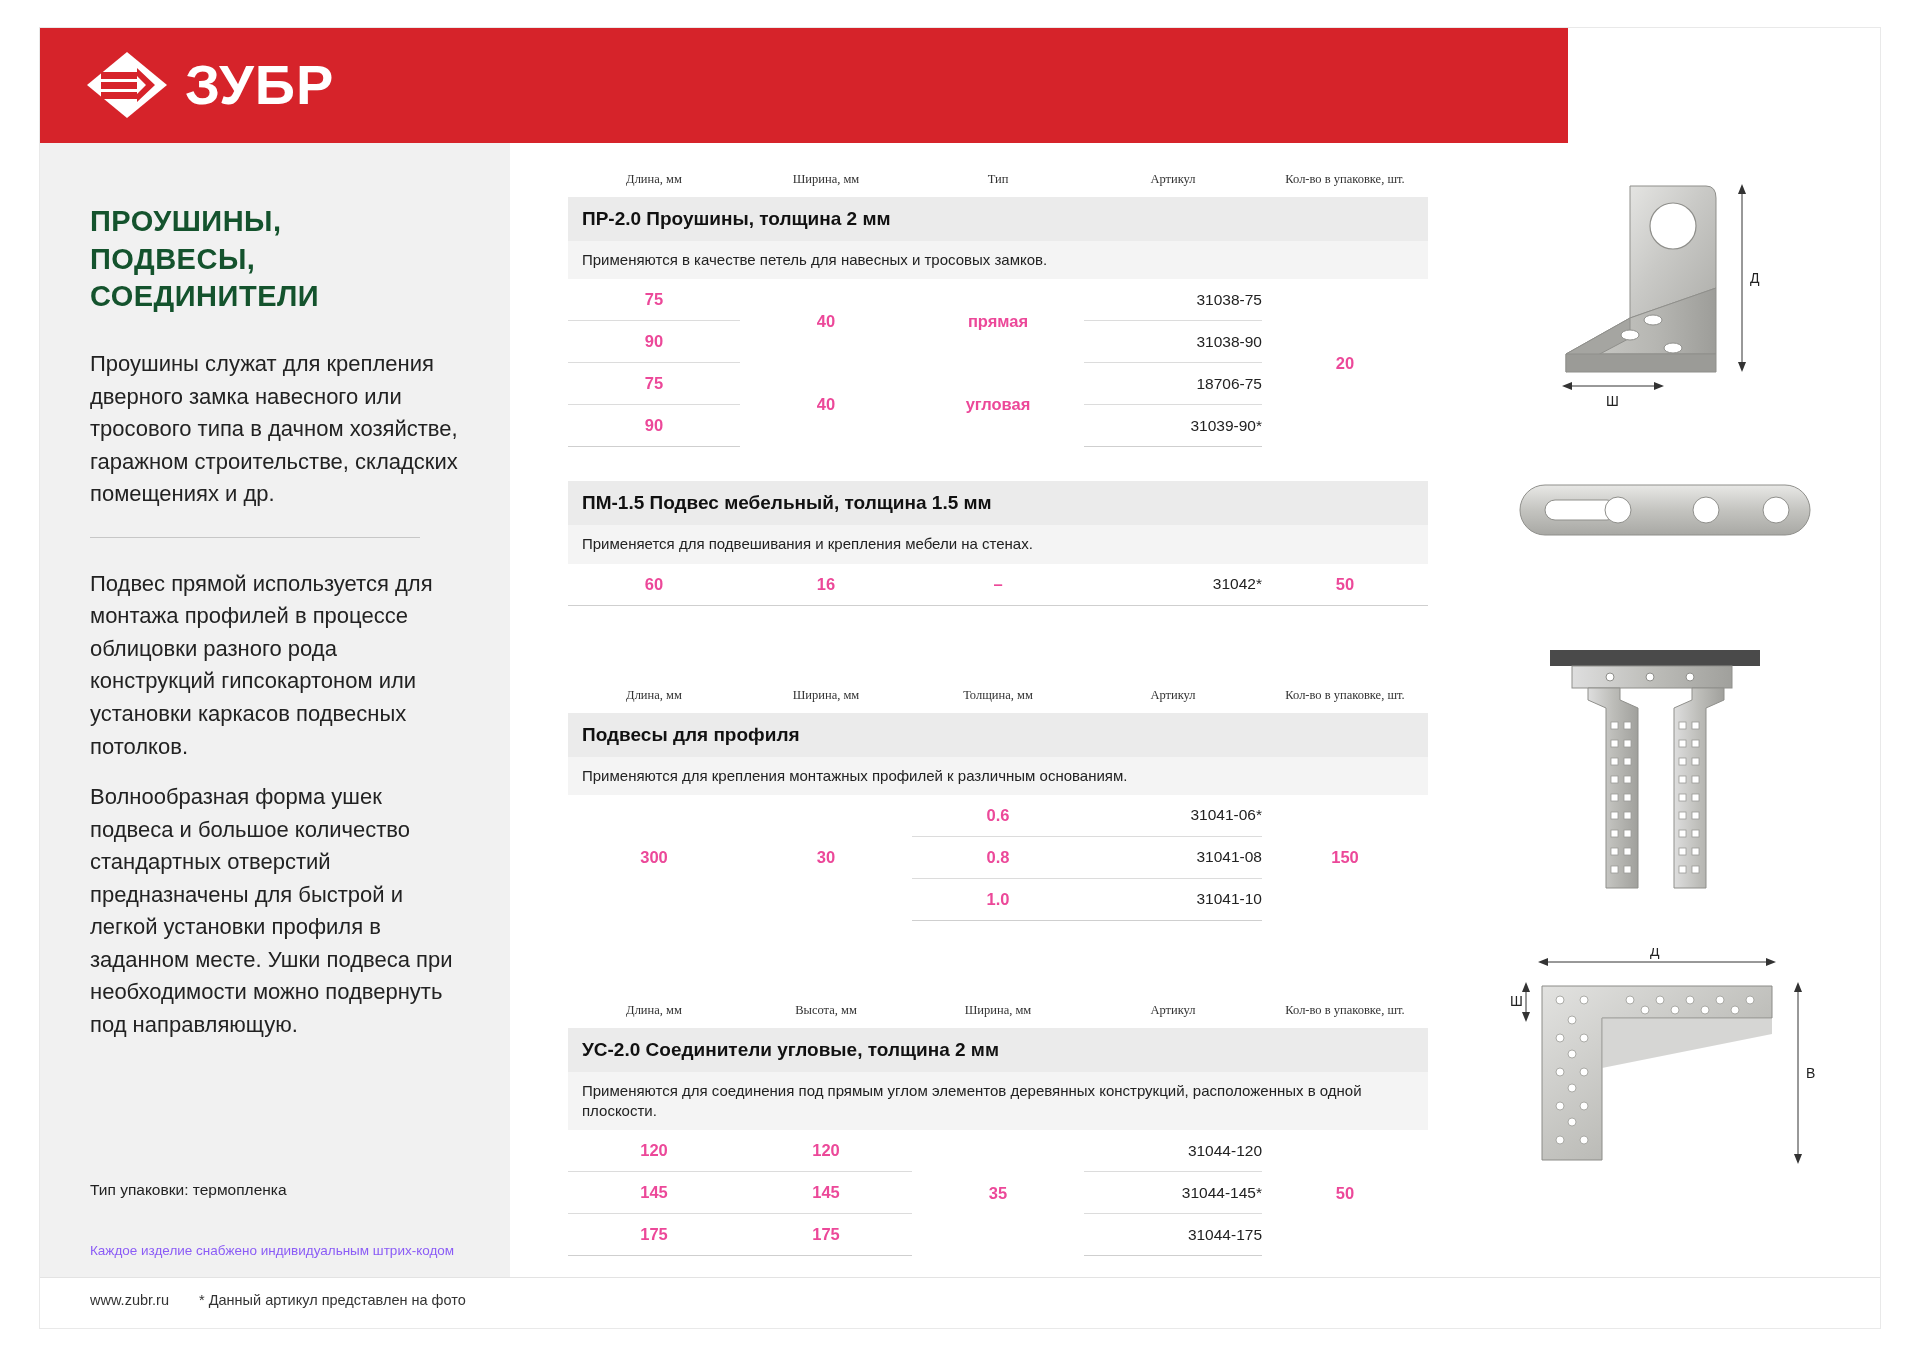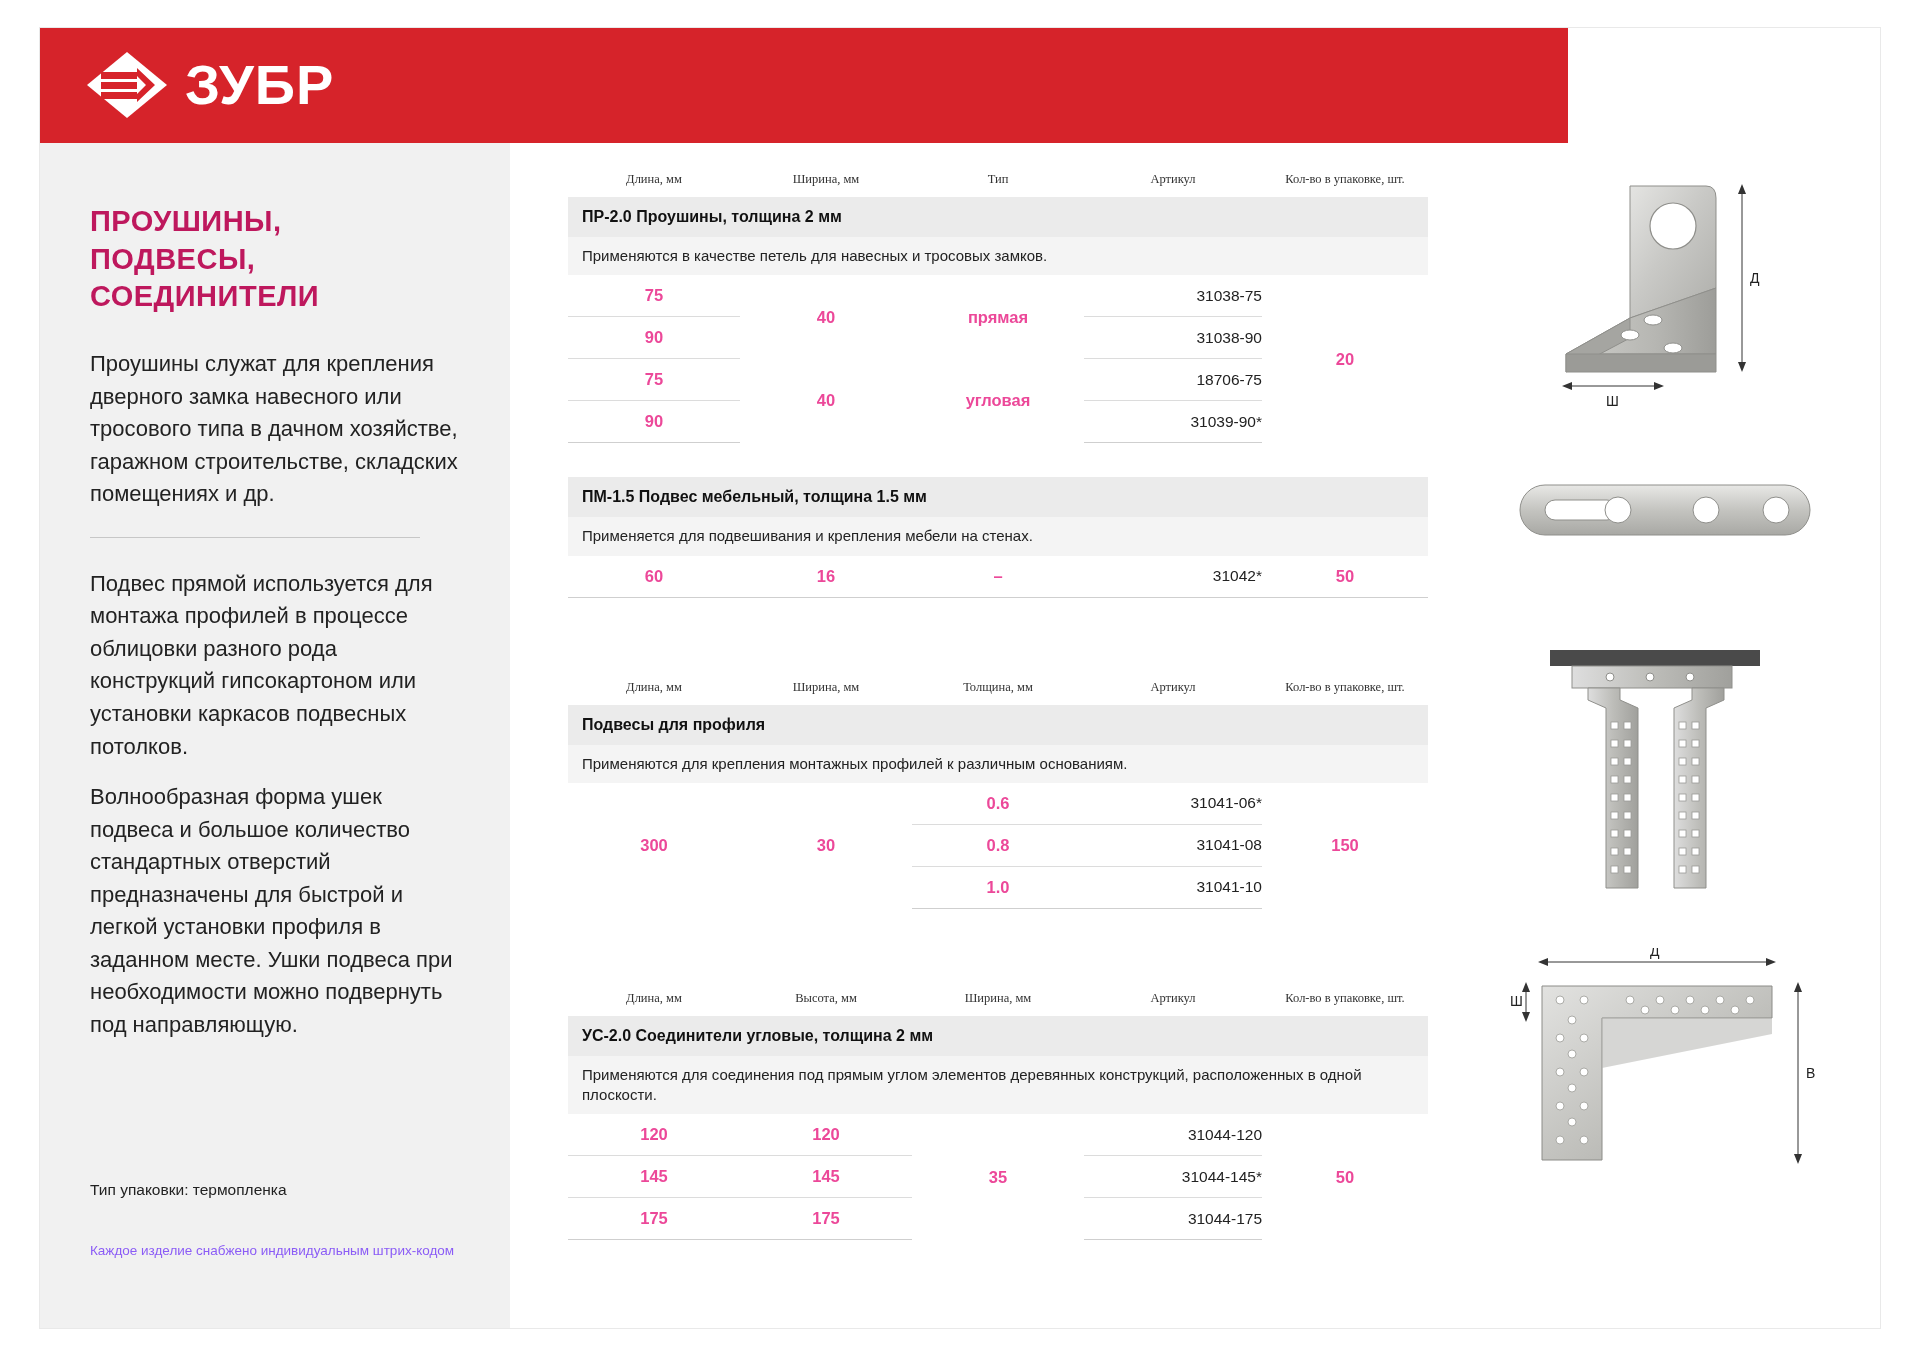--- a/index.html
+++ b/index.html
@@ -65,21 +65,21 @@
     background: #f1f1f1;
   }
   .sidebar-inner {
     padding: 60px 50px 0 50px;
   }
   .doc-title {
     font-size: 29px;
     font-weight: bold;
     line-height: 1.30;
     letter-spacing: 0.5px;
-    color: #be185d;
+    color: #14532d;
     margin: 0 0 32px 0;
   }
   .doc-para {
     font-size: 22px;
     line-height: 1.48;
     color: #222;
     margin: 0 0 18px 0;
   }
   .divider {
     width: 330px;
@@ -149,21 +149,21 @@
     text-align: center;
     padding: 4px 0 10px 0;
     border: none;
     font-family: Liberation Serif, serif;
   }
   .band {
     background: #ebebeb;
   }
   .band td {
     padding: 11px 4px 11px 14px;
-    font-size: 16px;
+    font-size: 19px;
     font-weight: bold;
     color: #111;
     border: none;
   }
   .subband td {
     background: #f4f4f4;
     padding: 9px 0 9px 14px;
     font-size: 15px;
     font-weight: normal;
     color: #222;
@@ -236,20 +236,27 @@
       <p class="doc-para">Подвес прямой используется для монтажа профилей в процессе облицовки разного рода конструкций гипсокартоном или установки каркасов подвесных потолков.</p>
       <p class="doc-para">Волнообразная форма ушек подвеса и большое количество стандартных отверстий предназначены для быстрой и легкой установки профиля в заданном месте. Ушки подвеса при необходимости можно подвернуть под направляющую.</p>
     </div>
 
     <div class="sidebar-footer">
       <div class="pack-line1">Тип упаковки: термопленка</div>
       <div class="pack-line2">Каждое изделие снабжено индивидуальным штрих-кодом</div>
     </div>
   </div>
 
+  <div class="bottom-strip">
+    <div class="bottom-text">
+      <span>www.zubr.ru</span>
+      <span style="display:inline-block;width:22px"></span>
+      <span>*  Данный артикул представлен на фото</span>
+    </div>
+  </div>
 
   <div class="content">
 
     <div class="tbl-block">
       <table class="spec">
         <colgroup>
             <col class="c1">
             <col class="c2">
             <col class="c3">
             <col class="c4">

